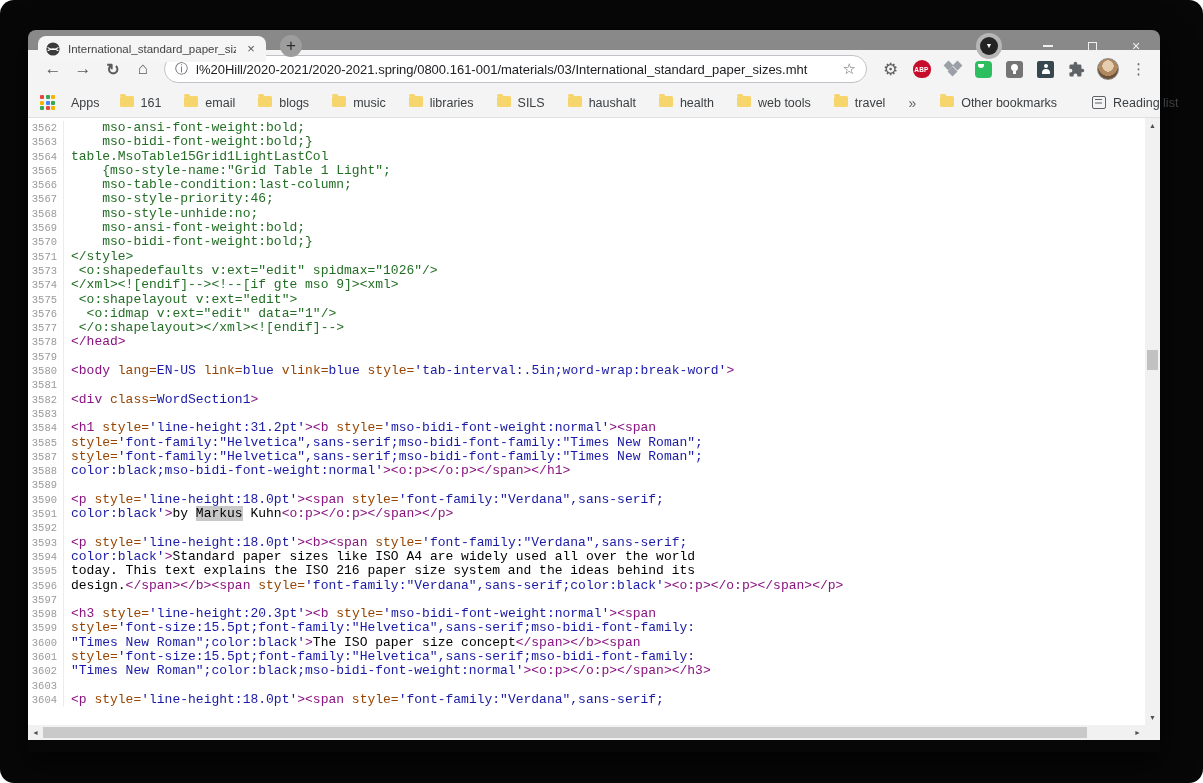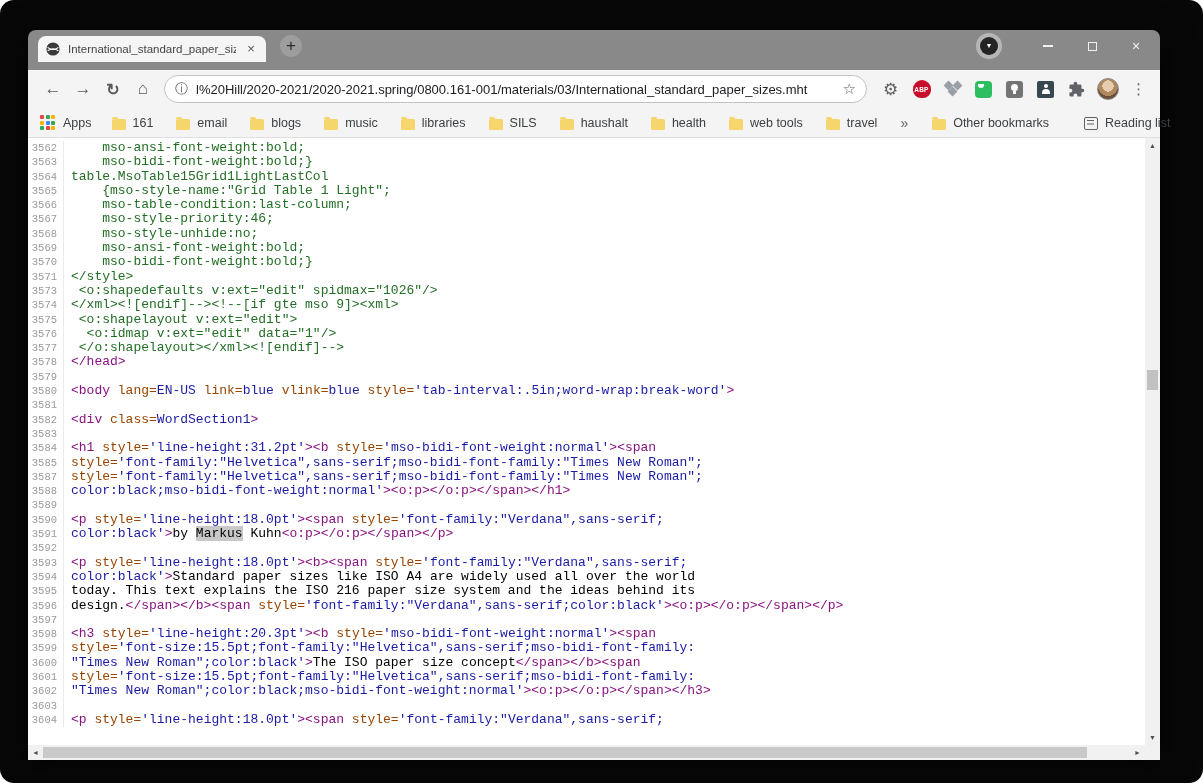--- a/index.html
+++ b/index.html
@@ -8,21 +8,21 @@
     --find-highlight-bg:#c8c8c8; --tabstrip-bg:#898989; --toolbar-bg:#f4f4f4;
     --abp-red:#c70d2c; --evernote-green:#2dbe60;
   }
   *{box-sizing:border-box}
   html,body{margin:0;padding:0}
   body{width:1203px;height:783px;background:#fff;font-family:"Liberation Sans",sans-serif;position:relative;overflow:hidden}
   .desktop{position:absolute;inset:0;background:#070707;border-radius:14px;overflow:hidden}
   .window{position:absolute;left:28px;top:30px;width:1132px;height:722px;box-shadow:0 10px 30px rgba(0,0,0,.7)}
 
   
-  .tabstrip{position:relative;height:40px;background:var(--tabstrip-bg);border-radius:8px 8px 0 0}
+  .tabstrip{position:relative;height:20px;background:var(--tabstrip-bg);border-radius:8px 8px 0 0}
   .tab{position:absolute;left:10px;top:6px;width:228px;height:26px;background:#f5f5f5;border-radius:8px 8px 0 0;display:flex;align-items:center;padding:0 7px;gap:7px}
   .tab-title{flex:1;font-size:11.5px;color:#444;white-space:nowrap;overflow:hidden}
   .tab-close{width:16px;height:16px;line-height:15px;text-align:center;font-size:13px;color:#555;border-radius:50%;flex:none}
   .newtab-btn{position:absolute;left:252px;top:5px;width:22px;height:22px;border-radius:50%;background:#9d9d9d;color:#2b2b2b;font-size:17px;line-height:21px;text-align:center}
   .tab-search{position:absolute;right:158px;top:3px;width:26px;height:26px;border-radius:50%;background:#b6b6b6;display:flex;align-items:center;justify-content:center}
   .tab-search-inner{width:18px;height:18px;border-radius:50%;background:#242424;color:#fff;font-size:7px;line-height:18px;text-align:center}
   .win-controls{position:absolute;right:2px;top:0;height:32px;display:flex}
   .win-btn{width:44px;height:32px;display:flex;align-items:center;justify-content:center;color:#f0f0f0}
   .glyph-min{width:10px;height:1.5px;background:#f0f0f0}
   .glyph-max{width:9px;height:9px;border:1.3px solid #f0f0f0}
@@ -49,24 +49,24 @@
   .ico-bulb::before{content:"";position:absolute;left:5px;top:3px;width:7px;height:7px;border-radius:50%;background:#fff}
   .ico-bulb::after{content:"";position:absolute;left:7px;top:10.5px;width:3px;height:3px;background:#fff}
   .ico-badge{width:17px;height:17px;border-radius:2px;background:#37474f;position:relative}
   .ico-badge::before{content:"";position:absolute;left:6.5px;top:3px;width:4px;height:4px;border-radius:50%;background:#fff}
   .ico-badge::after{content:"";position:absolute;left:4.5px;top:8px;width:8px;height:5px;border-radius:4px 4px 0 0;background:#fff}
   .ico-avatar{width:22px;height:22px;border-radius:50%;background:radial-gradient(circle at 50% 35%,#e7cdb0 0 34%,#b08860 35% 60%,#6c5138 61% 100%);border:1px solid #888}
   .ico-menu{font-size:15px;color:#5f6368;letter-spacing:0}
 
   
   .bookmarks{height:30px;background:var(--toolbar-bg);border-bottom:1px solid #e0e0e0;display:flex;align-items:center;padding:0 12px;font-size:12.5px;color:#3c4043}
-  .apps-btn{display:flex;align-items:flex-end;gap:8px;margin-right:20px;flex:none}
+  .apps-btn{display:flex;align-items:flex-end;gap:16px;margin-right:20px;flex:none}
   .apps-grid{display:grid;grid-template-columns:repeat(3,4px);grid-gap:1.5px}
   .apps-grid i{width:4px;height:4px;border-radius:1px}
-  .bm-item{display:flex;align-items:flex-end;gap:7px;margin-right:23px;flex:none;white-space:nowrap}
+  .bm-item{display:flex;align-items:flex-start;gap:7px;margin-right:23px;flex:none;white-space:nowrap}
   .folder-ico{width:14px;height:11px;background:#f6d56d;border-radius:1.5px;position:relative;flex:none}
   .folder-ico::before{content:"";position:absolute;left:0;top:-2px;width:6px;height:2.5px;background:#f6d56d;border-radius:1.5px 1.5px 0 0}
   .bm-spacer{flex:1}
   .bm-chevron{color:#5f6368;font-size:14px;margin-right:12px}
   .bm-divider{width:1px;height:16px;background:#c7c7c7;margin-right:12px}
   .reading-ico{width:14px;height:13px;border:1.5px solid #5f6368;border-radius:2px;position:relative;flex:none}
   .reading-ico::before{content:"";position:absolute;left:1.5px;top:2px;width:7px;height:1.5px;background:#5f6368;box-shadow:0 3.5px 0 #5f6368}
   .bm-item.last{margin-right:17px}
 
   

